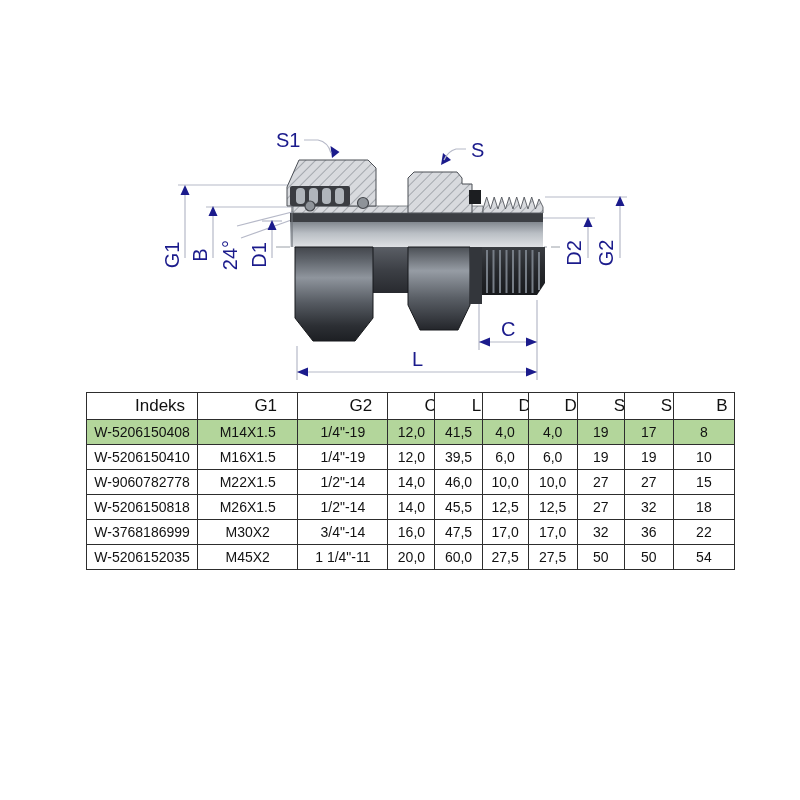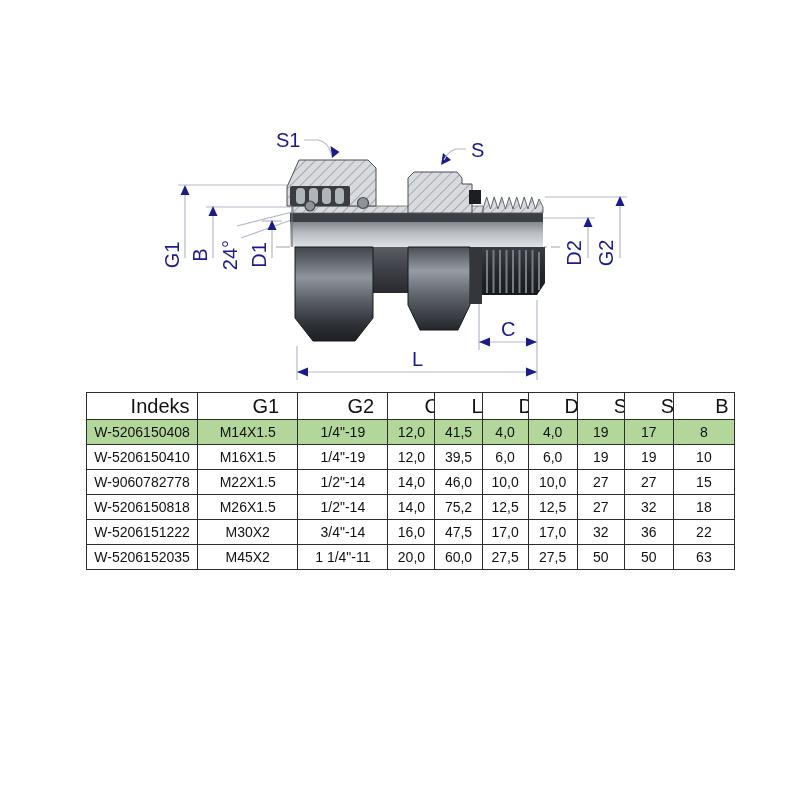--- a/index.html
+++ b/index.html
@@ -19,21 +19,21 @@
   
   #spec-table {
     position:absolute; left:86px; top:392px; width:649px;
     border-collapse:collapse; table-layout:fixed;
     font-family:"Liberation Sans", sans-serif;
   }
   #spec-table th, #spec-table td {
     border:1px solid #2d2d2d; text-align:center; vertical-align:middle;
     color:#111; font-weight:normal; padding:0; overflow:hidden; white-space:nowrap;
   }
-  #spec-table thead th { height:26px; font-size:20px;padding-left:36px; }
+  #spec-table thead th { height:26px; font-size:17px;padding-left:36px; }
   #spec-table tbody td { height:24px; font-size:14px; }
 </style>
 </head>
 <body>
 
 <div class="stage">
 
   <svg id="drawing" width="800" height="392" viewBox="0 0 800 392">
     <defs>
       <pattern id="hatch" width="7" height="7" patternUnits="userSpaceOnUse" patternTransform="rotate(45)">
@@ -234,47 +234,47 @@
           <td>10,0</td>
           <td>27</td>
           <td>27</td>
           <td>15</td>
         </tr>
         <tr>
           <td>W-5206150818</td>
           <td>M26X1.5</td>
           <td>1/2"-14</td>
           <td>14,0</td>
-          <td>75,2</td>
+          <td>45,5</td>
           <td>12,5</td>
           <td>12,5</td>
           <td>27</td>
           <td>32</td>
           <td>18</td>
         </tr>
         <tr>
-          <td>W-5206151222</td>
+          <td>W-3768186999</td>
           <td>M30X2</td>
           <td>3/4"-14</td>
           <td>16,0</td>
           <td>47,5</td>
           <td>17,0</td>
           <td>17,0</td>
           <td>32</td>
           <td>36</td>
           <td>22</td>
         </tr>
         <tr>
           <td>W-5206152035</td>
           <td>M45X2</td>
           <td>1 1/4"-11</td>
           <td>20,0</td>
           <td>60,0</td>
           <td>27,5</td>
           <td>27,5</td>
           <td>50</td>
           <td>50</td>
-          <td>63</td>
+          <td>54</td>
         </tr>
       </tbody>
   </table>
 
 </div>
 
 </body></html>

